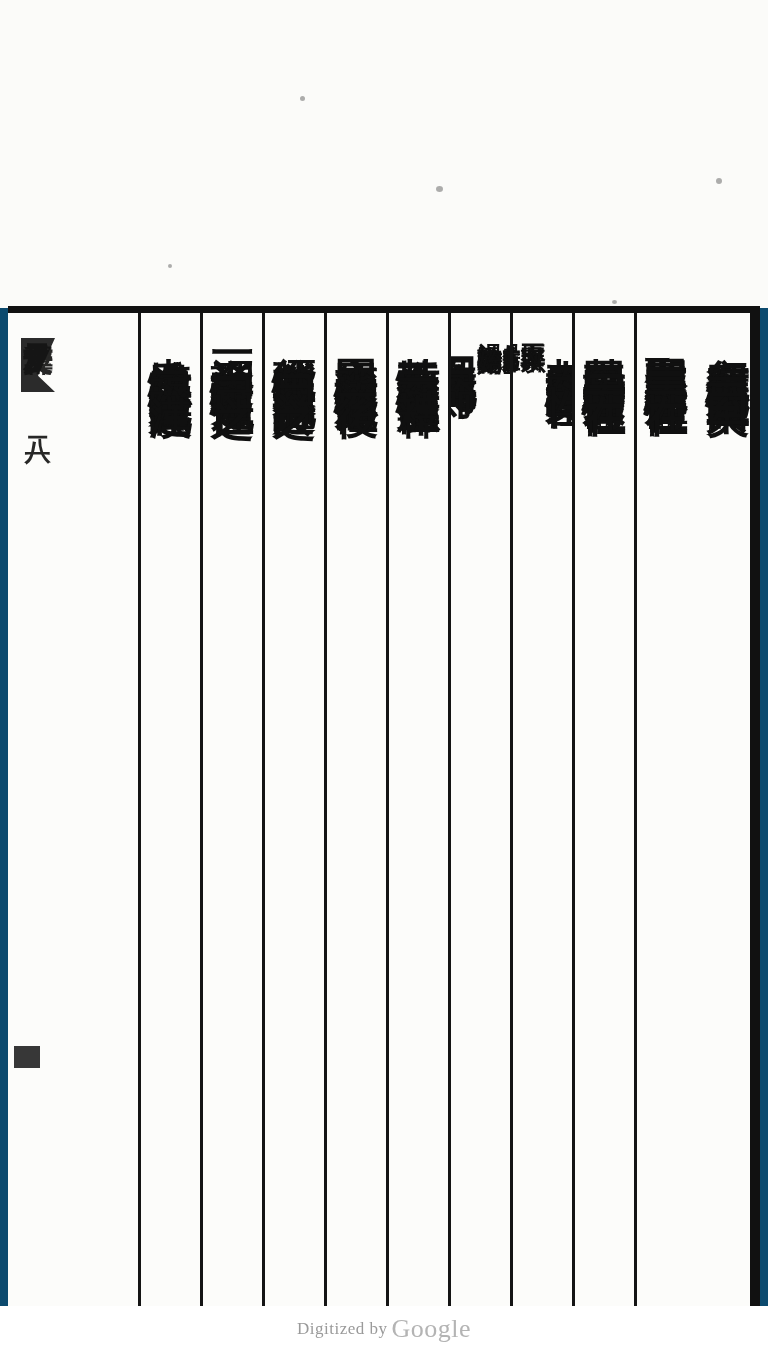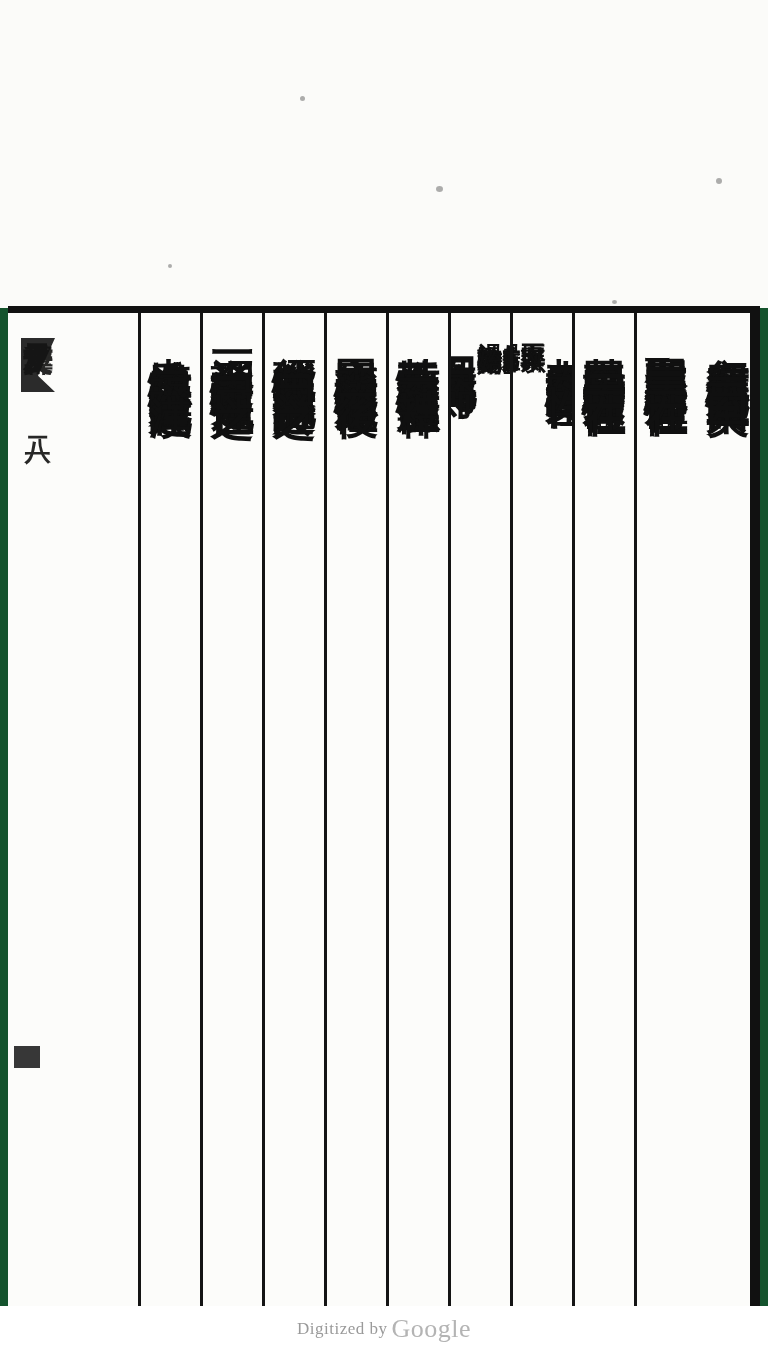--- a/index.html
+++ b/index.html
@@ -11,21 +11,21 @@
     width: 768px;
     height: 1362px;
     overflow: hidden;
     font-family: "DejaVu Serif", serif;
   }
 
   #page {
     position: relative;
     width: 768px;
     height: 1362px;
-    background: #14532d;
+    background: #0c4a6e;
   }
 
   
   .paper-top {
     position: absolute;
     left: 0; top: 0;
     width: 768px;
     height: 308px;
     background: #fbfbf9;
   }

